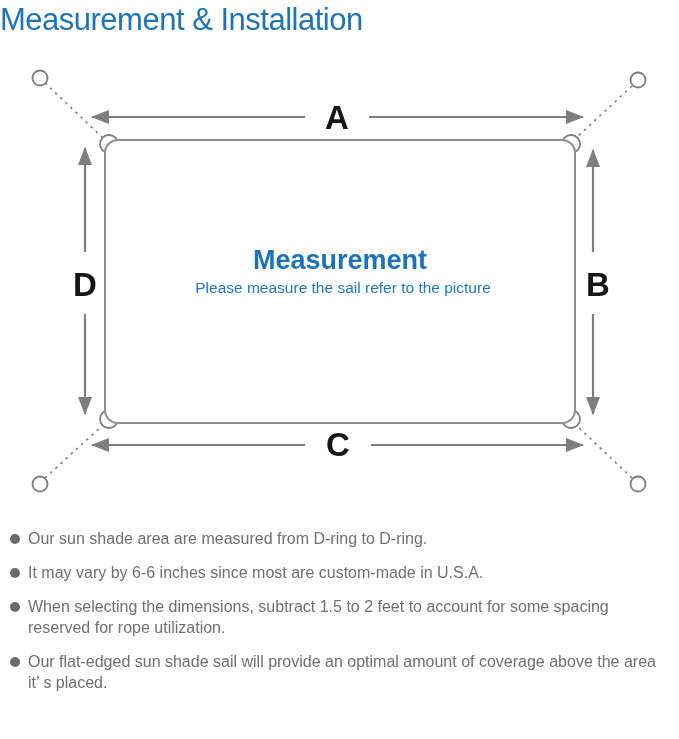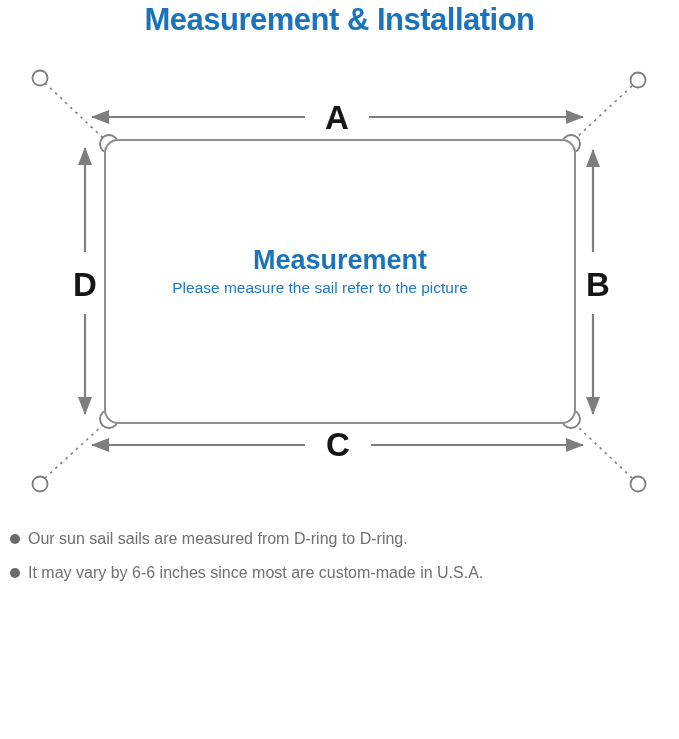--- a/index.html
+++ b/index.html
@@ -5,41 +5,40 @@
   html,body{margin:0;padding:0;background:#ffffff;}
   .page{
     position:relative;
     width:679px;height:739px;
     background:#ffffff;
     overflow:hidden;
     font-family:"Liberation Sans", sans-serif;
   }
   .page-title{
     position:absolute;top:2px;left:0;width:679px;
-    text-align:center;
-    font-size:31px;font-weight:bold;letter-spacing:-0.5px;
+    font-size:31px;font-weight:normal;letter-spacing:-0.5px;
     color:#1b74bb;
   }
   .diagram-svg{position:absolute;top:0;left:0;}
   .dim-label{
     position:absolute;
     color:#161616;font-weight:bold;font-size:33px;line-height:1;
     transform:translate(-50%,-50%);
     background:#ffffff;padding:0 6px;
   }
   .dim-a{left:337px;top:117px;}
   .dim-b{left:598px;top:284px;padding:4px 2px;}
   .dim-c{left:338px;top:444px;}
   .dim-d{left:85px;top:284px;padding:4px 2px;}
   .measure-title{
     position:absolute;left:340px;top:260px;transform:translate(-50%,-50%);
     color:#1a73bb;font-weight:bold;font-size:27px;white-space:nowrap;
   }
   .measure-sub{
-    position:absolute;left:320px;top:288px;transform:translate(-50%,-50%);
+    position:absolute;left:343px;top:288px;transform:translate(-50%,-50%);
     color:#1e78c0;font-size:15.5px;white-space:nowrap;
   }
   .notes{
     position:absolute;left:8px;top:528px;width:660px;
     color:#6f6f6f;font-size:16px;line-height:21px;
   }
   .note-item{
     display:flex;align-items:flex-start;
     margin-bottom:13px;
   }
@@ -104,21 +103,29 @@
   <div class="dim-label dim-b">B</div>
   <div class="dim-label dim-c">C</div>
   <div class="dim-label dim-d">D</div>
 
   <div class="measure-title">Measurement</div>
   <div class="measure-sub">Please measure the sail refer to the picture</div>
 
   <div class="notes">
     <div class="note-item">
       <span class="note-bullet"></span>
-      <span class="note-text">Our sun sail sails are measured from D-ring to D-ring.</span>
+      <span class="note-text">Our sun shade area are measured from D-ring to D-ring.</span>
     </div>
     <div class="note-item">
       <span class="note-bullet"></span>
       <span class="note-text">It may vary by 6-6 inches since most are custom-made in U.S.A.</span>
+    </div>
+    <div class="note-item">
+      <span class="note-bullet"></span>
+      <span class="note-text">When selecting the dimensions, subtract 1.5 to 2 feet to account for some spacing reserved for rope utilization.</span>
+    </div>
+    <div class="note-item">
+      <span class="note-bullet"></span>
+      <span class="note-text">Our flat-edged sun shade sail will provide an optimal amount of coverage above the area it’ s placed.</span>
     </div>
   </div>
 
 </div>
 
 </body></html>

